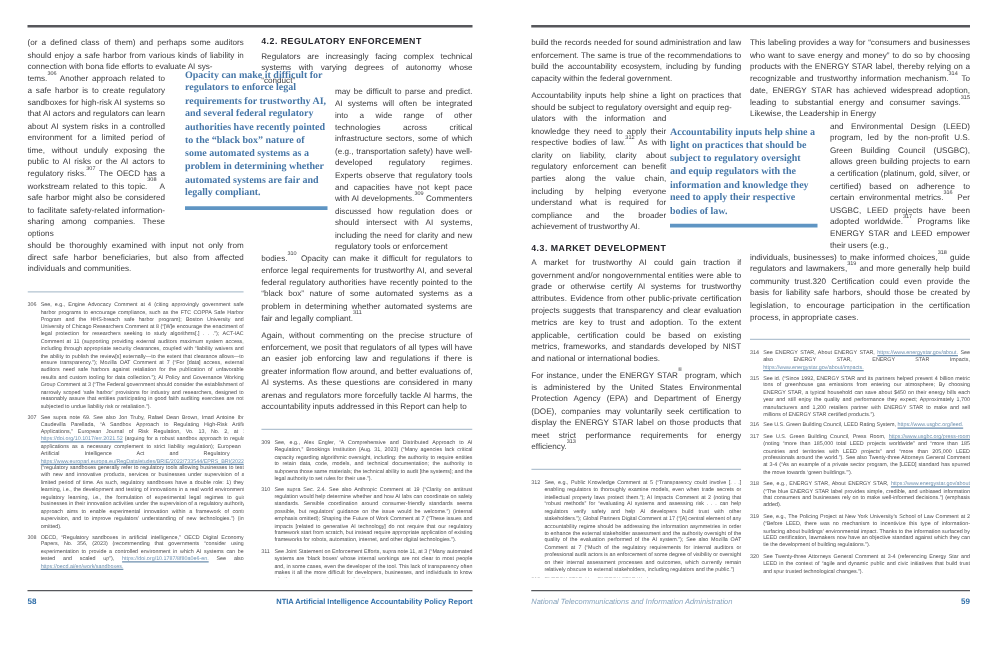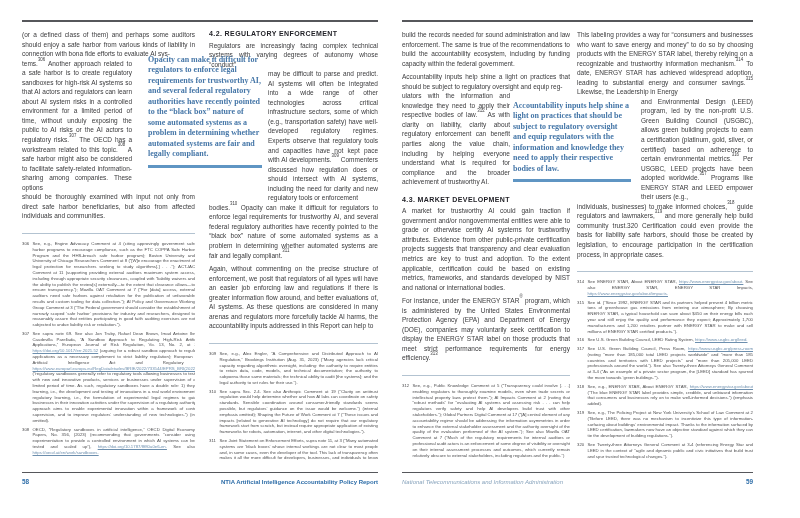--- a/index.html
+++ b/index.html
@@ -1,20 +1,20 @@
 <!DOCTYPE html>
 <html><head>
 <meta charset="utf-8">
 <style>
   html,body{margin:0;padding:0;}
   body{width:800px;height:518px;background:#ffffff;position:relative;overflow:hidden;
        font-family:"Liberation Sans",sans-serif;-webkit-font-smoothing:antialiased;}
   .page{position:absolute;top:20px;height:466px;text-decoration:underline;}
   .page-left{left:22px;width:356px;}
-  .page-right{left:402px;width:351px;}
+  .page-right{left:425px;width:351px;}
   .top-rule{position:absolute;top:0;left:0;right:0;height:2px;background:#56575b;}
   .col{position:absolute;top:10px;height:432px;overflow:hidden;}
   .page-left .col-1{left:0;width:173px;}
   .page-left .col-2{left:187px;width:169px;}
   .page-right .col-1{left:0;width:168px;}
   .page-right .col-2{left:175px;width:176px;}
   .body-text{font-size:6.5px;line-height:9.55px;color:#3a3a3c;text-align:justify;margin:0 0 4px 0;}
   .no-gap{margin-bottom:0;}
   .narrow-r{width:110px;}
   .page-right .col-1 .narrow-r{width:108px;}

